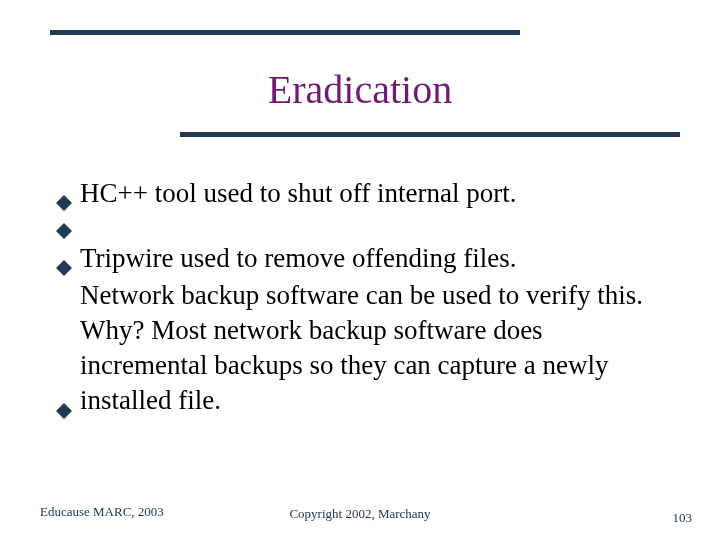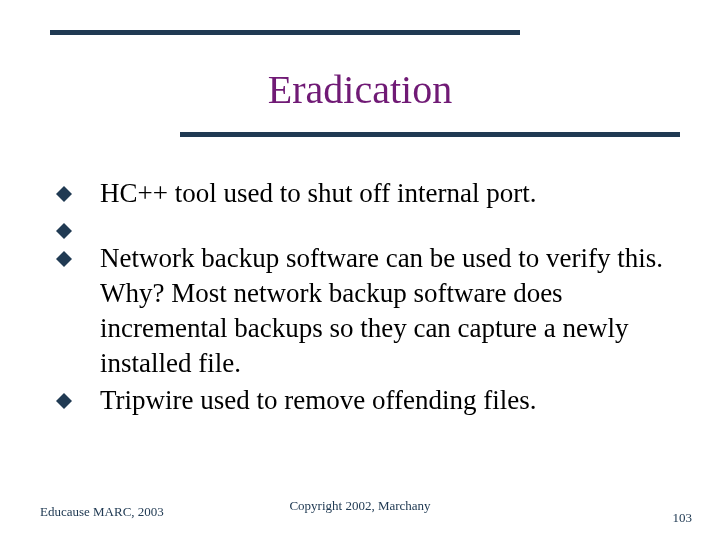--- a/index.html
+++ b/index.html
@@ -39,23 +39,22 @@
     background: #203a53;
   }
   .body-area {
     position: absolute;
     left: 56px;
     top: 176px;
     width: 610px;
   }
   .bullet-item {
     display: flex;
-    align-items: flex-start;
+    align-items: flex-end;
     margin-bottom: 2px;
-    gap: 20px;
   }
   .bullet-icon {
     flex: 0 0 auto;
     width: 16px;
     height: 16px;
     margin-top: 10px;
     margin-right: 8px;
   }
   .bullet-icon svg { display: block; }
   .bullet-text {
@@ -74,21 +73,21 @@
   .footer-left {
     position: absolute;
     left: 40px;
     bottom: 6px;
   }
   .footer-center {
     position: absolute;
     left: 0;
     width: 720px;
     text-align: center;
-    bottom: 12px;
+    bottom: 4px;
   }
   .footer-right {
     position: absolute;
     right: 28px;
     bottom: 0;
   }
 </style>
 </head>
 <body>
 
@@ -116,30 +115,30 @@
         </svg>
     </span>
   </div>
 
   <div class="bullet-item">
     <span class="bullet-icon">
       <svg width="16" height="16" viewBox="0 0 16 16">
           <polygon points="8,0 16,8 8,16 0,8" fill="#203a53"></polygon>
         </svg>
     </span>
-    <span class="bullet-text">Network backup software can be used to verify this. Why? Most network backup software does incremental backups so they can capture a newly installed file.</span>
+    <span class="bullet-text">Tripwire used to remove offending files.</span>
   </div>
 
   <div class="bullet-item">
     <span class="bullet-icon">
       <svg width="16" height="16" viewBox="0 0 16 16">
           <polygon points="8,0 16,8 8,16 0,8" fill="#203a53"></polygon>
         </svg>
     </span>
-    <span class="bullet-text">Tripwire used to remove offending files.</span>
+    <span class="bullet-text">Network backup software can be used to verify this. Why? Most network backup software does incremental backups so they can capture a newly installed file.</span>
   </div>
 
 </div>
 
 <div class="footer">
   <span class="footer-left">Educause MARC, 2003</span>
   <span class="footer-center">Copyright 2002, Marchany</span>
   <span class="footer-right">103</span>
 </div>
 

